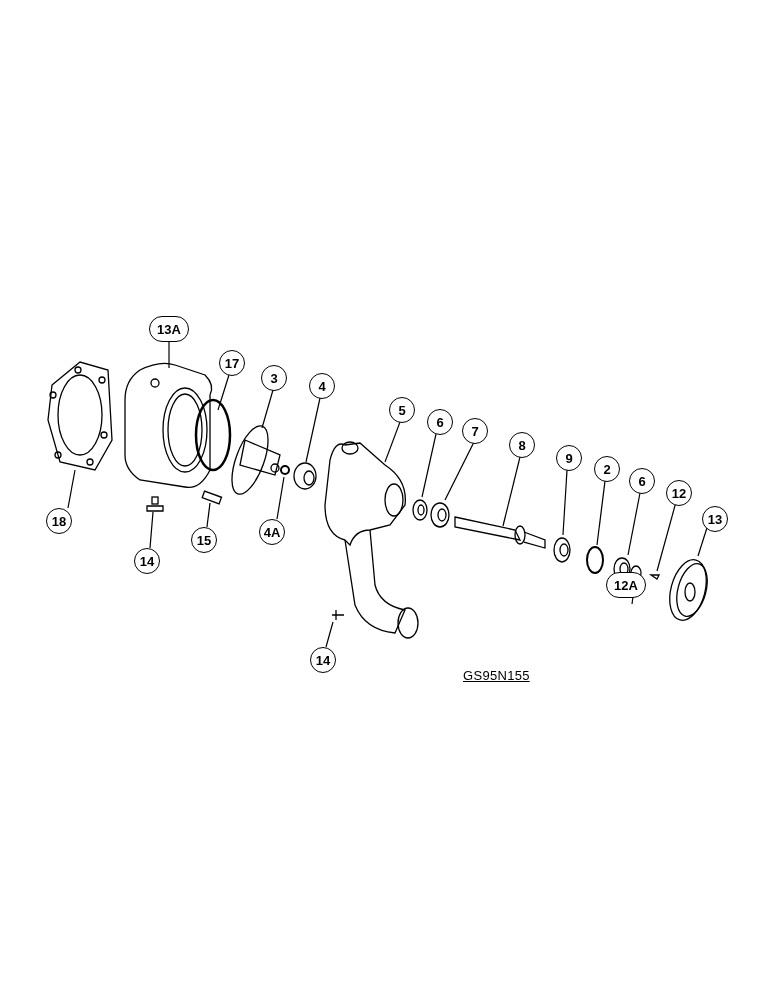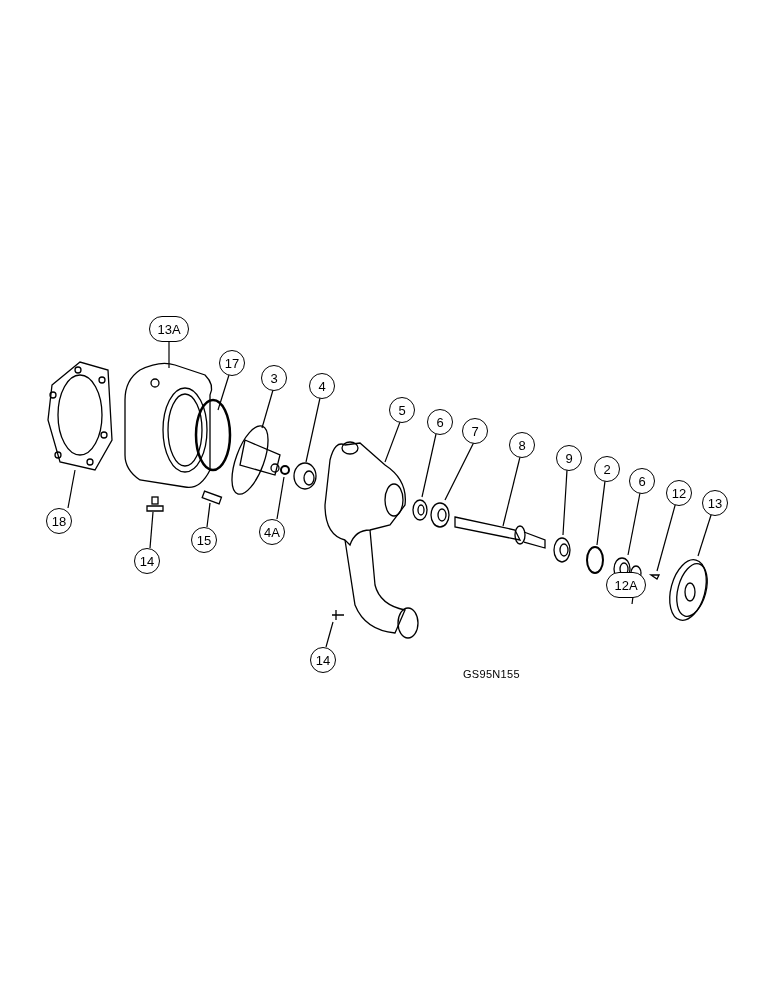--- a/index.html
+++ b/index.html
@@ -1,20 +1,20 @@
 <!DOCTYPE html>
 <html><head>
 <meta charset="utf-8">
 <style>
   html,body{margin:0;padding:0;background:#fff;}
   body{width:772px;height:1000px;position:relative;overflow:hidden;font-family:"Liberation Sans",sans-serif;}
   svg{position:absolute;left:0;top:0;}
-  .callout{position:absolute;width:26px;height:26px;border:1.6px solid #000;border-radius:50%;background:#fff;display:flex;align-items:center;justify-content:center;font-size:13px;font-weight:normal;color:#000;box-sizing:border-box;}
+  .callout{position:absolute;width:26px;height:26px;border:1.6px solid #000;border-radius:50%;background:#fff;display:flex;align-items:center;justify-content:center;font-size:13px;font-weight:bold;color:#000;box-sizing:border-box;}
   .callout.pill{width:40px;border-radius:13px;}
-  .fig-id{position:absolute;font-size:11px;color:#000;letter-spacing:0.3px;}
+  .fig-id{position:absolute;font-size:13px;color:#000;letter-spacing:0.3px;text-decoration:underline;}
   .part{fill:none;stroke:#000;stroke-width:1.3;}
   .leader{stroke:#000;stroke-width:1.2;fill:none;}
 </style>
 </head>
 <body>
 
 <svg width="772" height="1000" viewBox="0 0 772 1000">
 
   <g>
     <path class="part" d="M52,385 L80,362 L108,370 L112,440 L95,470 L60,462 L48,420 Z"></path>
@@ -141,15 +141,15 @@
 <div class="callout" style="left:389px;top:397px">5</div>
 <div class="callout" style="left:310px;top:647px">14</div>
 <div class="callout" style="left:427px;top:409px">6</div>
 <div class="callout" style="left:462px;top:418px">7</div>
 <div class="callout" style="left:509px;top:432px">8</div>
 <div class="callout" style="left:556px;top:445px">9</div>
 <div class="callout" style="left:594px;top:456px">2</div>
 <div class="callout" style="left:629px;top:468px">6</div>
 <div class="callout" style="left:666px;top:480px">12</div>
 <div class="callout pill" style="left:606px;top:572px">12A</div>
-<div class="callout" style="left:702px;top:490px">13</div>
+<div class="callout" style="left:702px;top:506px">13</div>
 
 <div class="fig-id" style="left:463px;top:668px">GS95N155</div>
 
 </body></html>

